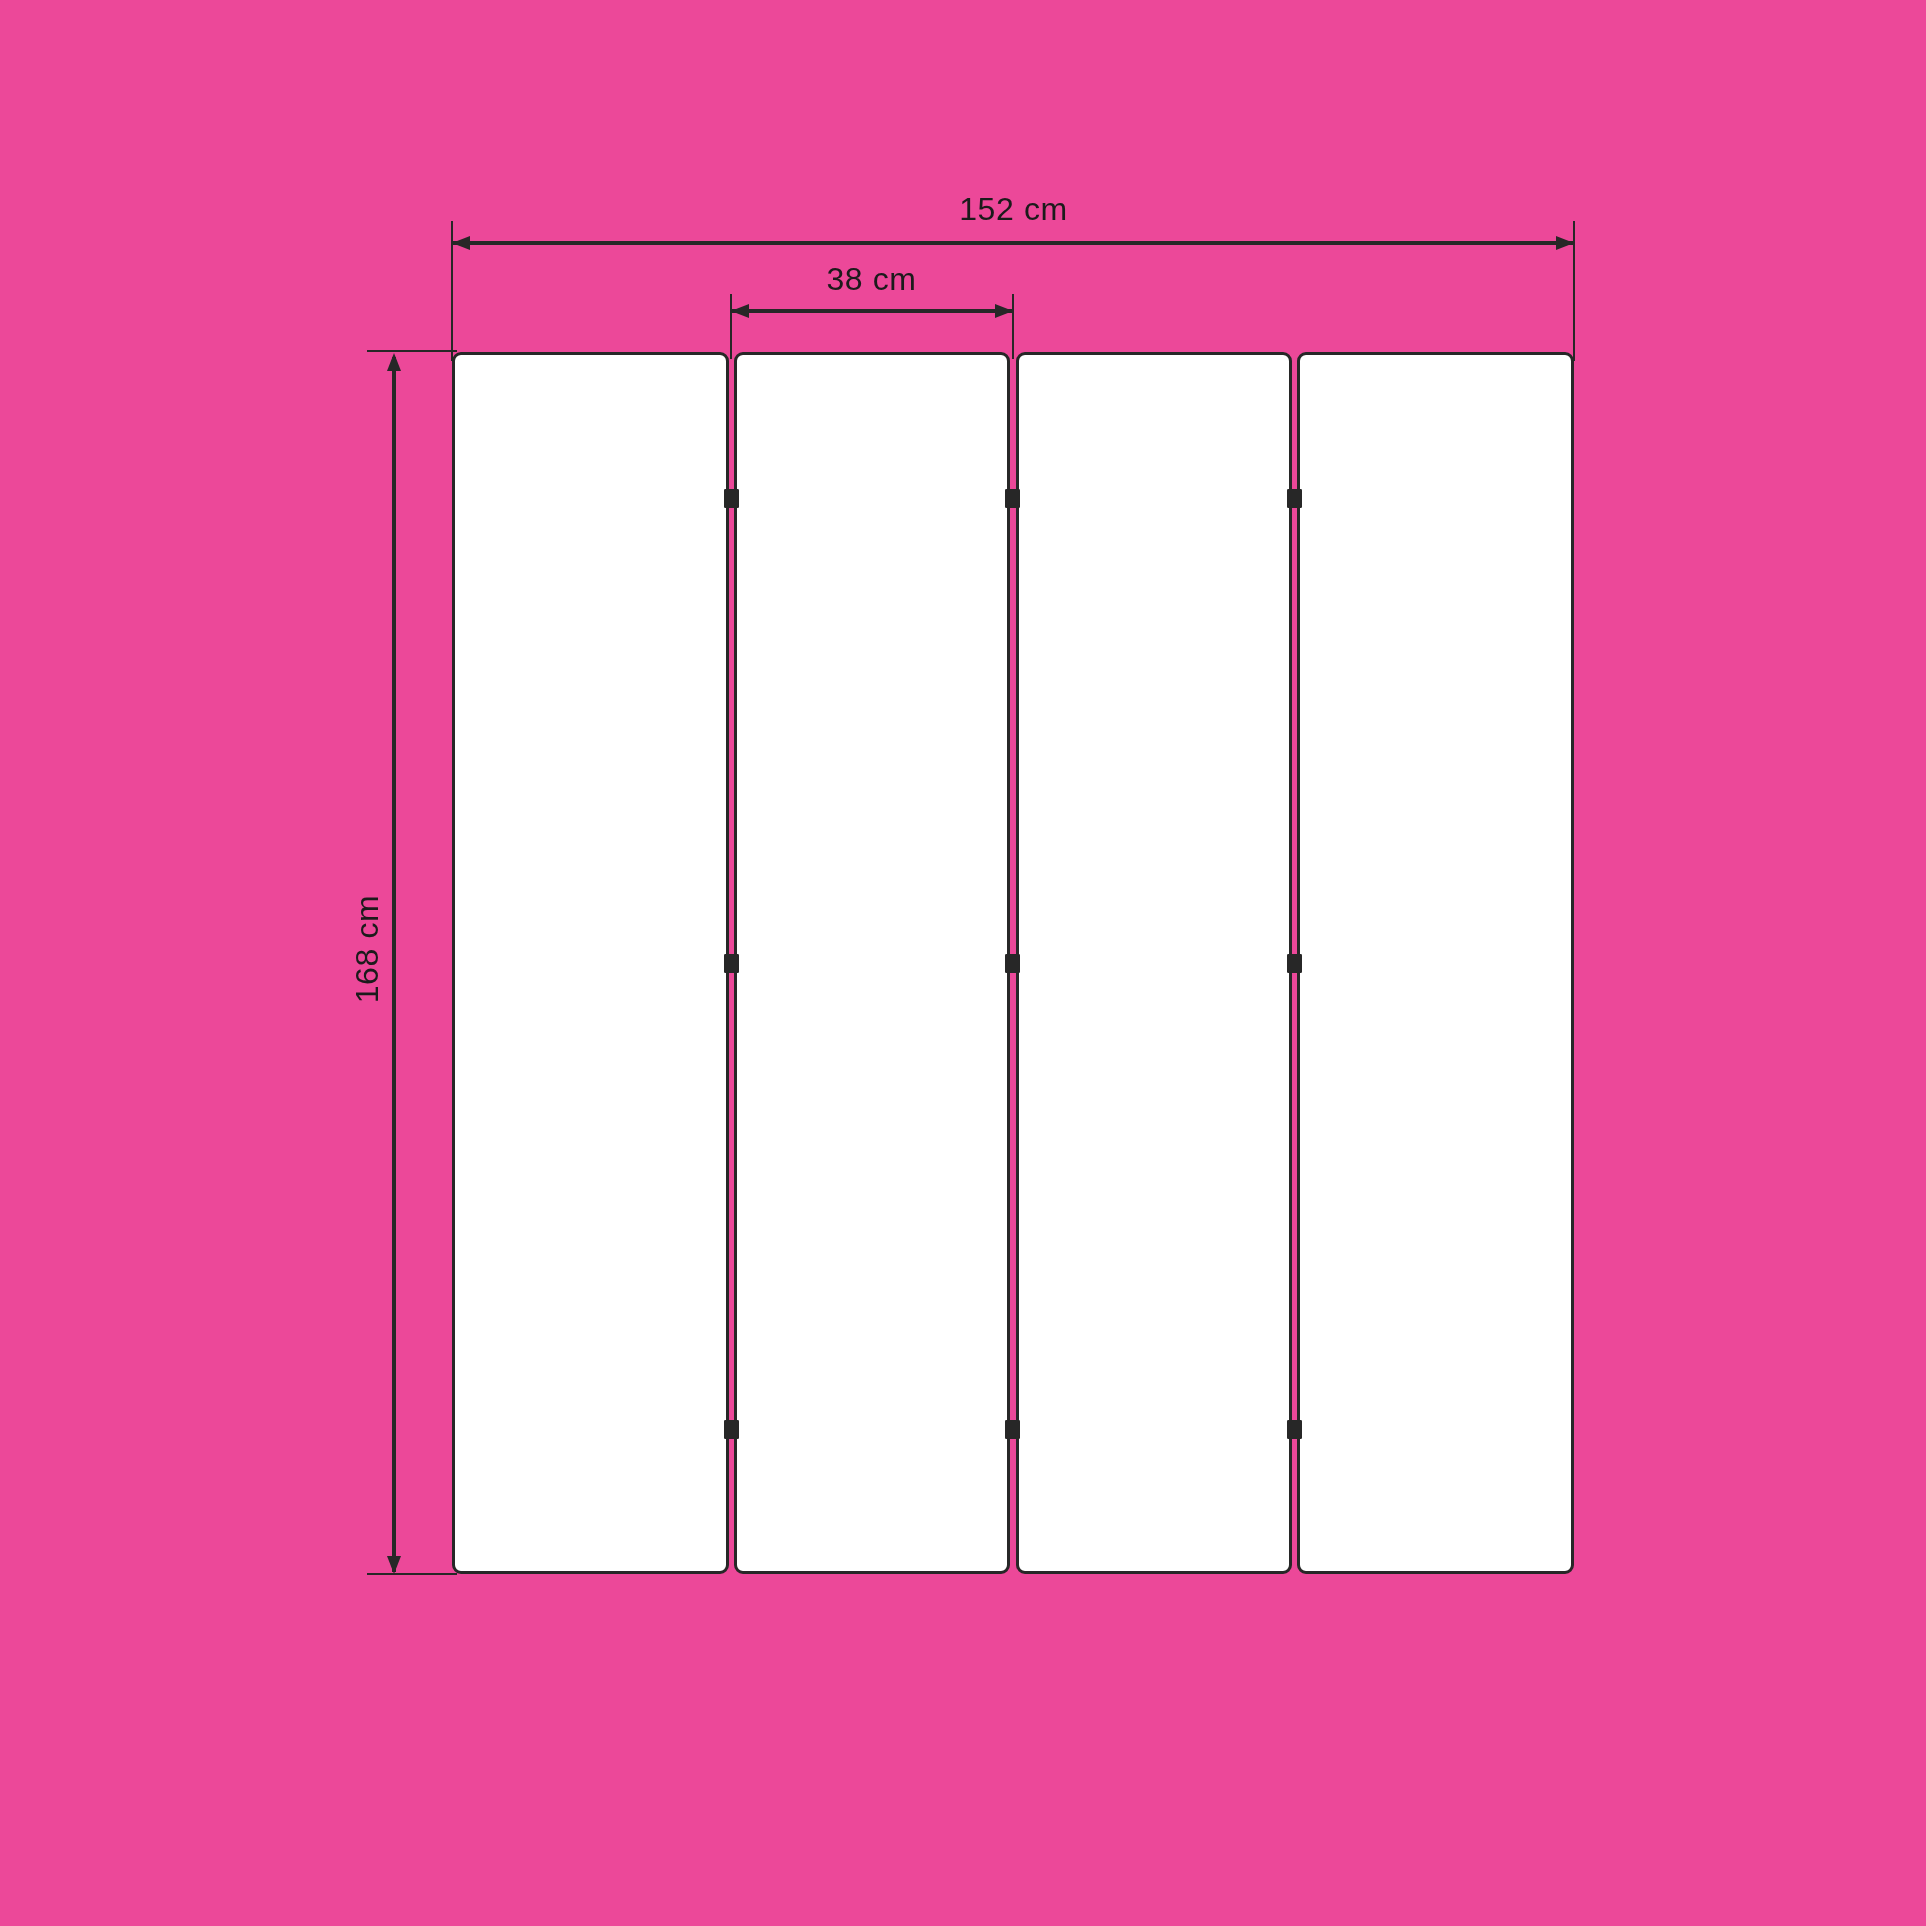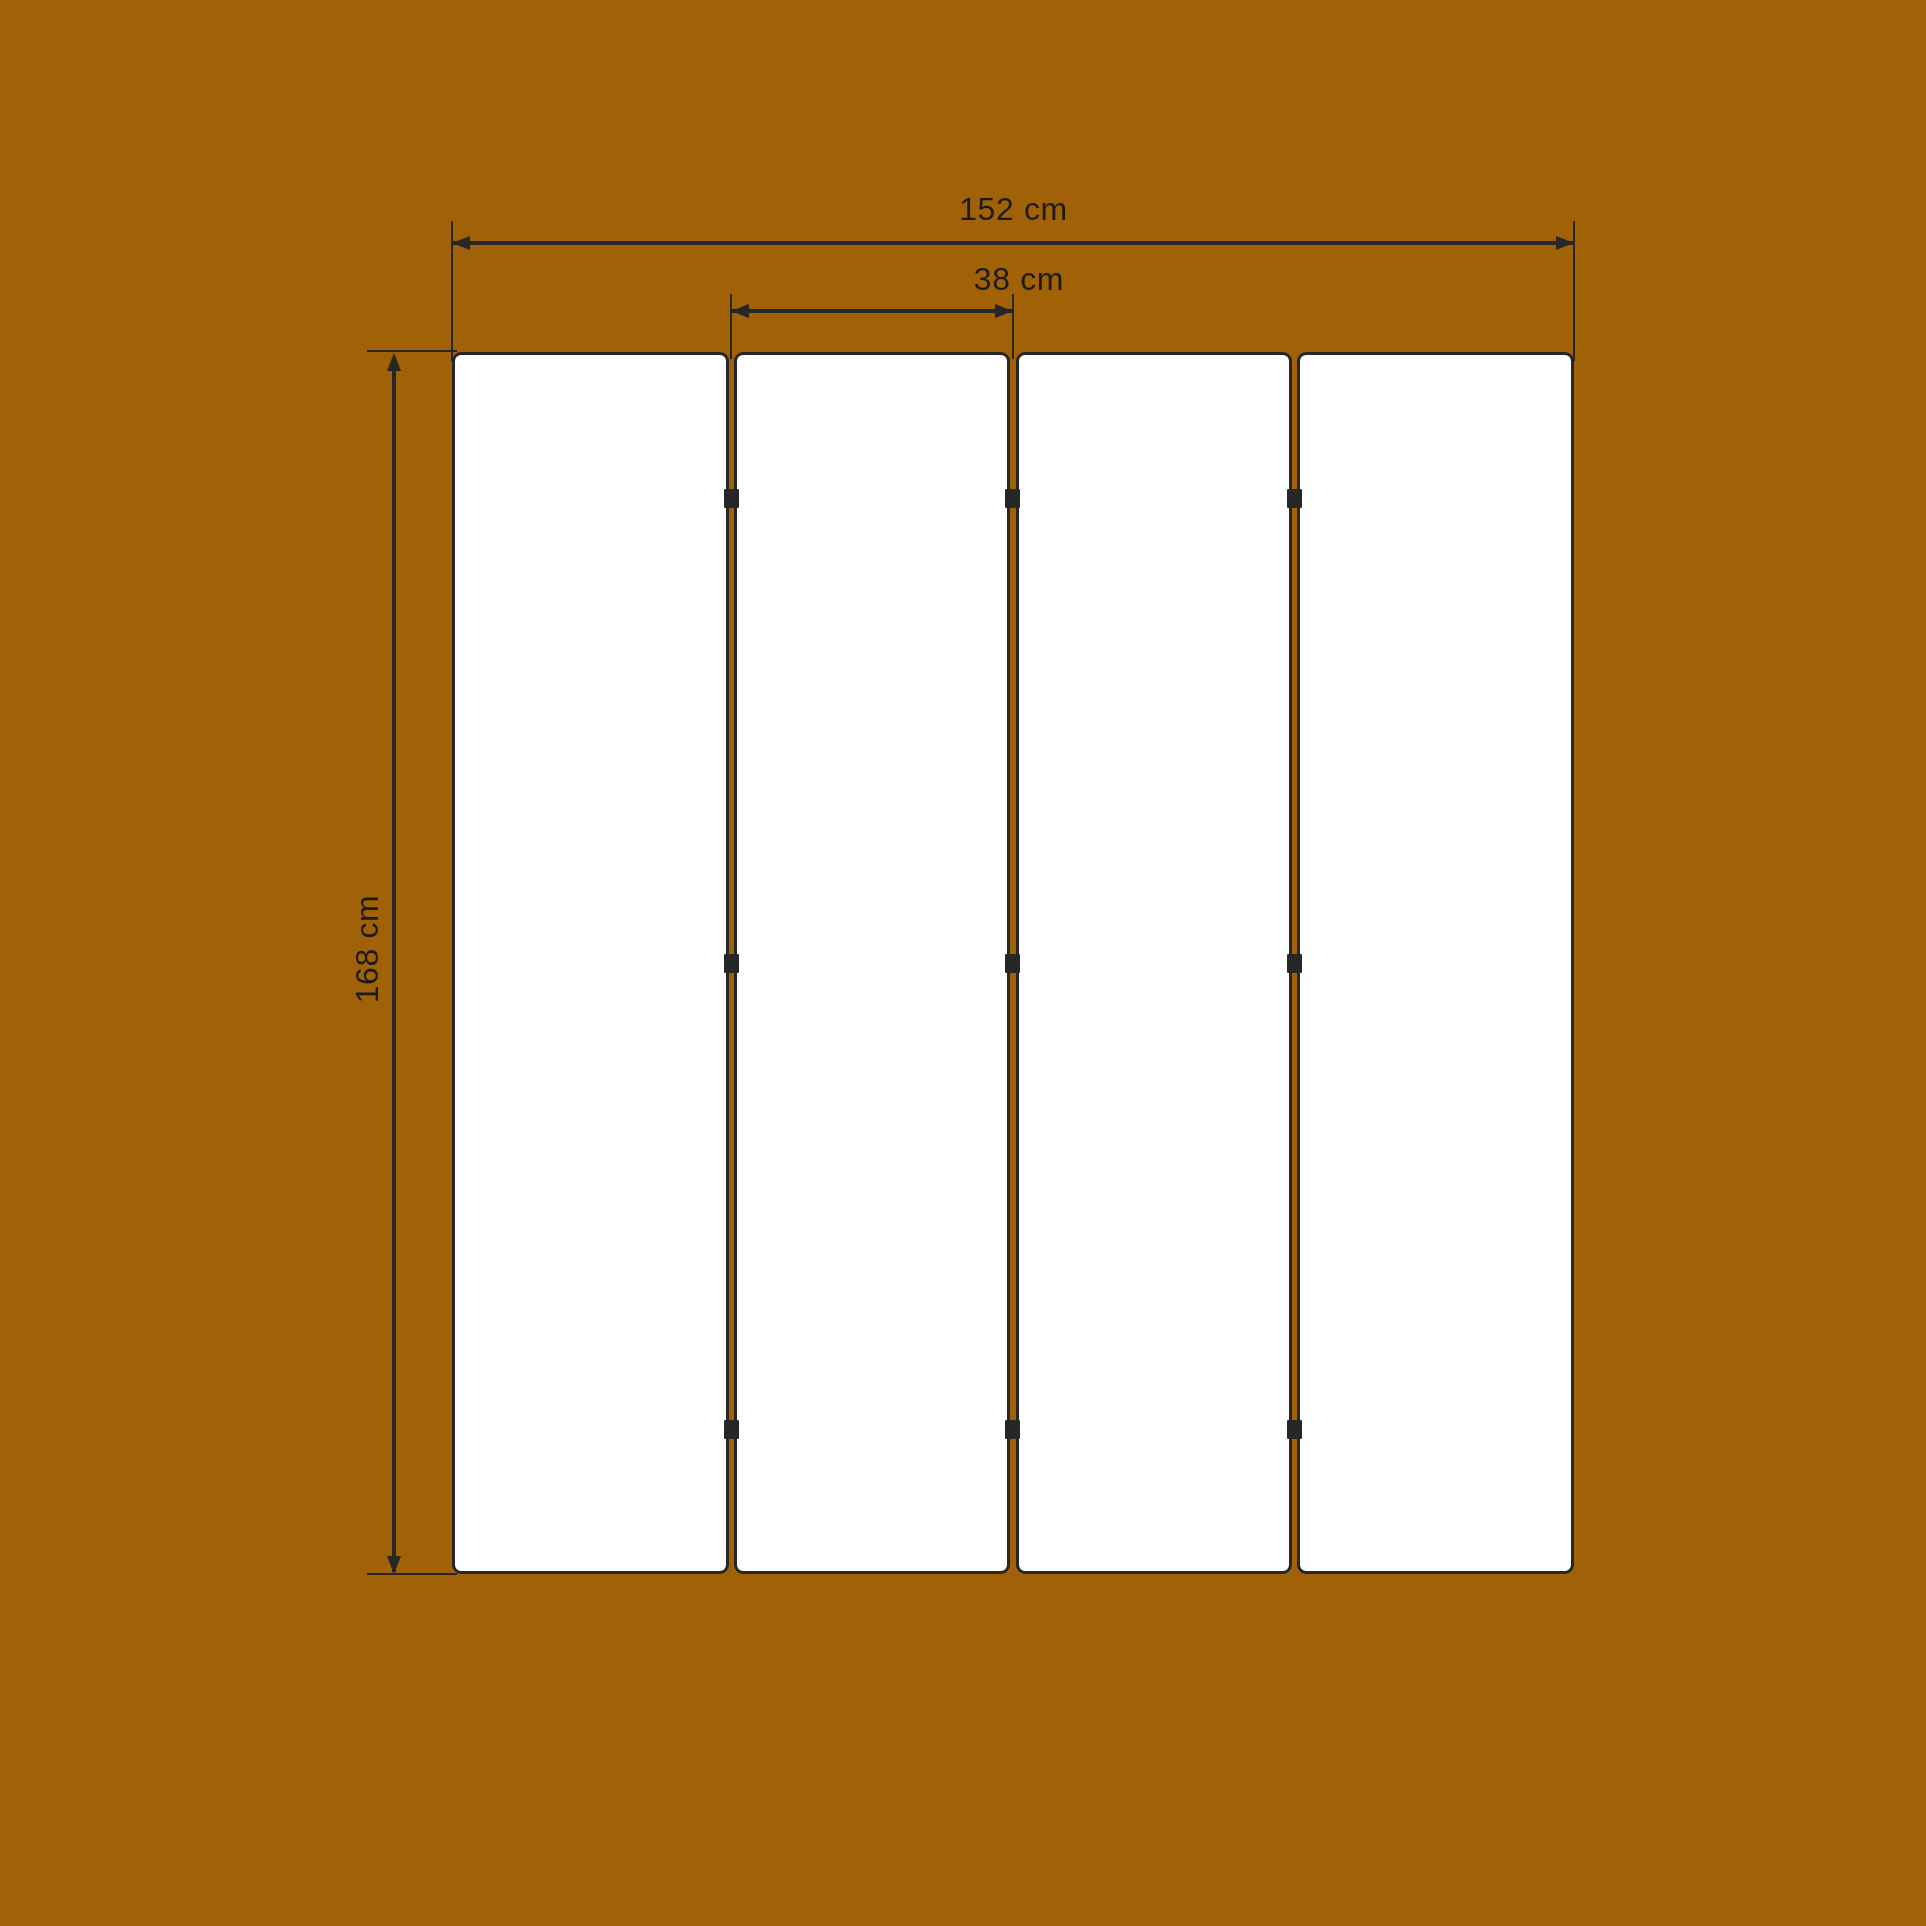--- a/index.html
+++ b/index.html
@@ -8,21 +8,21 @@
   }
   html,body{
     margin:0;
     padding:0;
     background:#ffffff;
   }
   .canvas{
     position:relative;
     width:1926px;
     height:1926px;
-    background:#a16207;
+    background:#ec4899;
     overflow:hidden;
     font-family:"Liberation Sans", sans-serif;
   }
   
   .panels{
     position:absolute;
     left:452px; top:352px;
     width:1122px; height:1222px;
     display:flex;
     gap:5.1px;
@@ -108,21 +108,21 @@
 
   <div class="dim-label" style="left:821px; top:191px;">152 cm</div>
 
   <div class="ext-line-v" style="left:451px; top:221px; height:140px;"></div>
   <div class="ext-line-v" style="left:1573px; top:221px; height:140px;"></div>
 
   <div class="dim-line-h" style="left:452px; top:241px; width:1122px;"></div>
   <div class="arrow arrow-left" style="left:452px; top:236px;"></div>
   <div class="arrow arrow-right" style="left:1556px; top:236px;"></div>
 
-  <div class="dim-label" style="left:679px; top:261px;text-align:right;">38 cm</div>
+  <div class="dim-label" style="left:679px; top:261px;">38 cm</div>
 
   <div class="ext-line-v" style="left:730px; top:294px; height:65px;"></div>
   <div class="ext-line-v" style="left:1012px; top:294px; height:65px;"></div>
 
   <div class="dim-line-h" style="left:731px; top:309px; width:282px;"></div>
   <div class="arrow arrow-left" style="left:731px; top:304px;"></div>
   <div class="arrow arrow-right" style="left:995px; top:304px;"></div>
 
   <div class="dim-label rotated" style="left:367px; top:949px;">168 cm</div>
 

